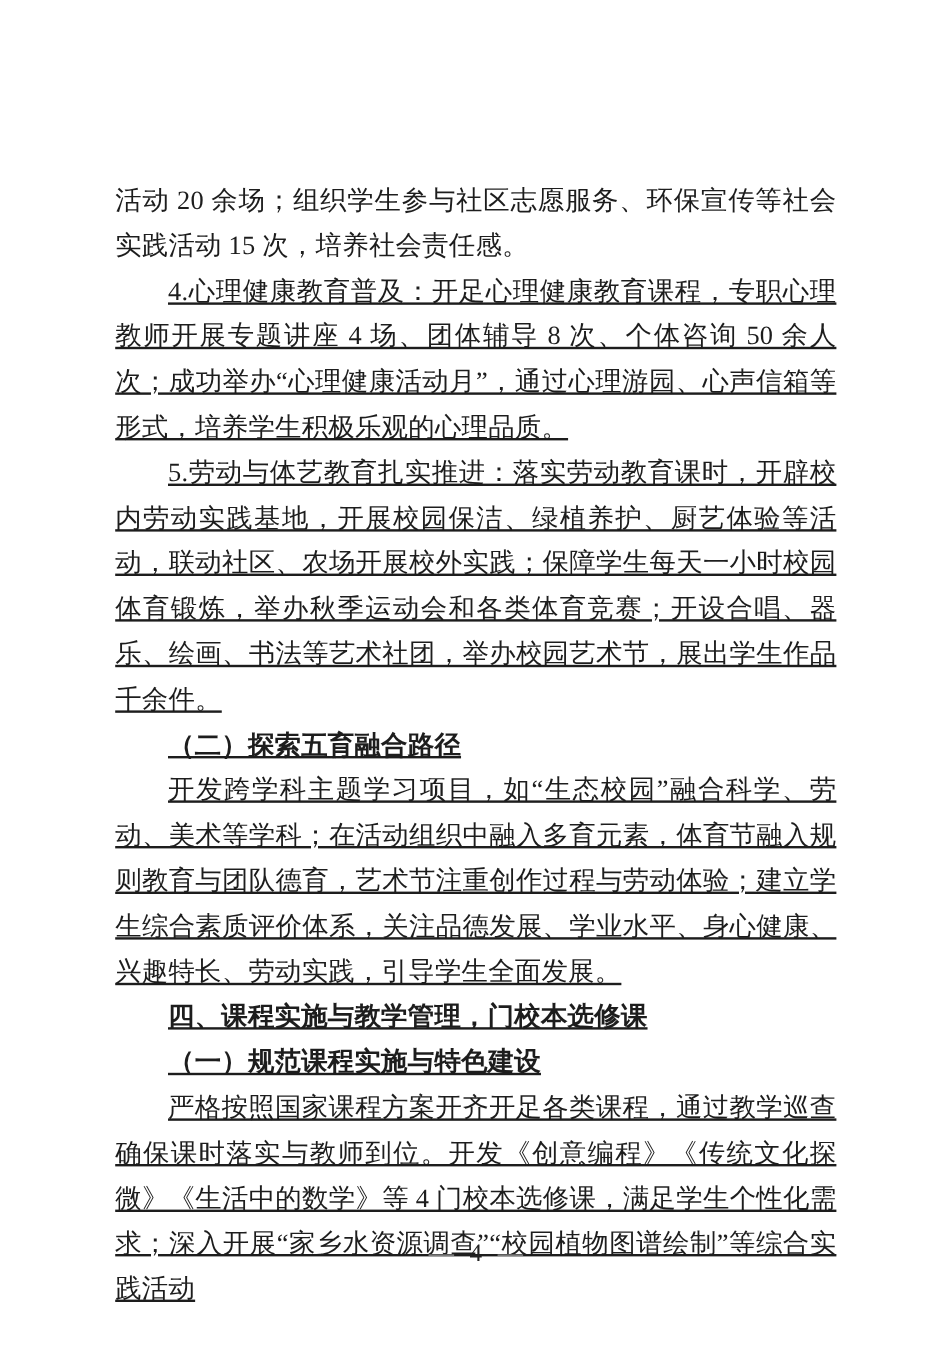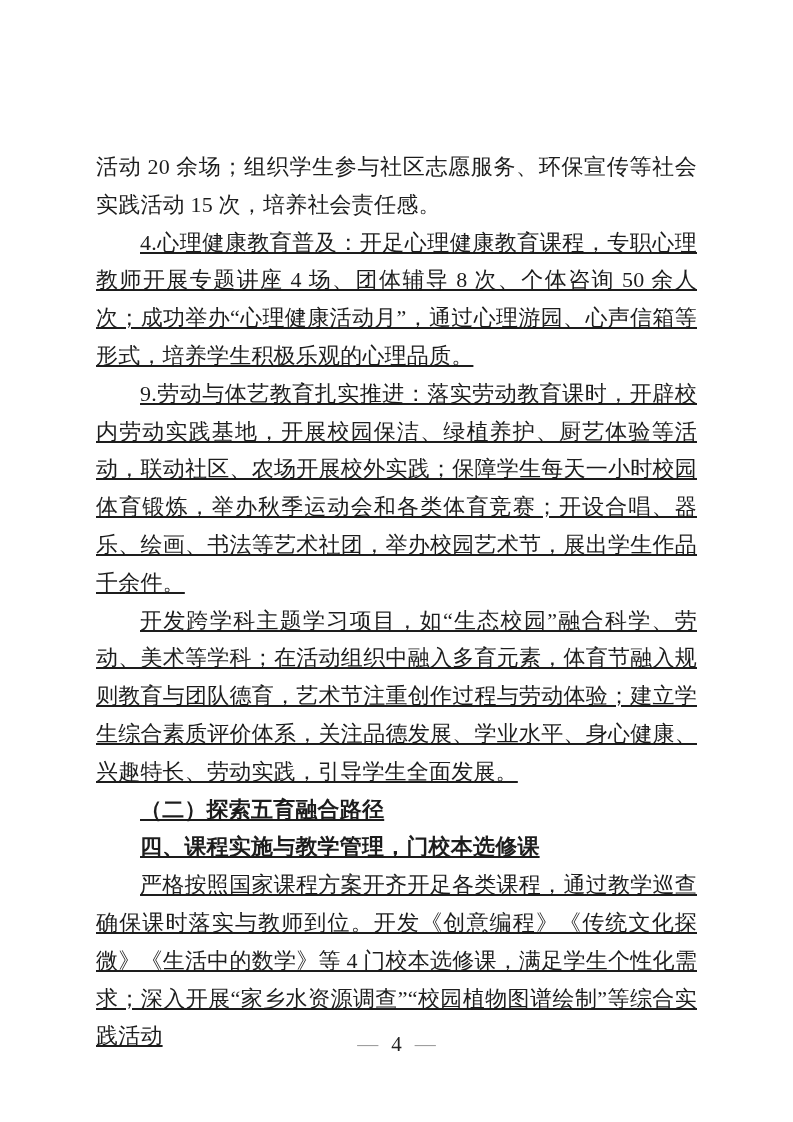--- a/index.html
+++ b/index.html
@@ -62,24 +62,25 @@
   }
 </style>
 </head>
 <body>
 
 <div class="page">
 
   <div class="content" id="body-container">
       <p class="para">活动 20 余场；组织学生参与社区志愿服务、环保宣传等社会实践活动 15 次，培养社会责任感。</p>
       <p class="para indent">4.心理健康教育普及：开足心理健康教育课程，专职心理教师开展专题讲座 4 场、团体辅导 8 次、个体咨询 50 余人次；成功举办“心理健康活动月”，通过心理游园、心声信箱等形式，培养学生积极乐观的心理品质。</p>
-      <p class="para indent">9.劳动与体艺教育扎实推进：落实劳动教育课时，开辟校内劳动实践基地，开展校园保洁、绿植养护、厨艺体验等活动，联动社区、农场开展校外实践；保障学生每天一小时校园体育锻炼，举办秋季运动会和各类体育竞赛；开设合唱、器乐、绘画、书法等艺术社团，举办校园艺术节，展出学生作品千余件。</p>
+      <p class="para indent">5.劳动与体艺教育扎实推进：落实劳动教育课时，开辟校内劳动实践基地，开展校园保洁、绿植养护、厨艺体验等活动，联动社区、农场开展校外实践；保障学生每天一小时校园体育锻炼，举办秋季运动会和各类体育竞赛；开设合唱、器乐、绘画、书法等艺术社团，举办校园艺术节，展出学生作品千余件。</p>
+      <p class="para indent heading">（二）探索五育融合路径</p>
       <p class="para indent">开发跨学科主题学习项目，如“生态校园”融合科学、劳动、美术等学科；在活动组织中融入多育元素，体育节融入规则教育与团队德育，艺术节注重创作过程与劳动体验；建立学生综合素质评价体系，关注品德发展、学业水平、身心健康、兴趣特长、劳动实践，引导学生全面发展。</p>
-      <p class="para indent heading">（二）探索五育融合路径</p>
       <p class="para indent heading">四、课程实施与教学管理，门校本选修课</p>
+      <p class="para indent heading">（一）规范课程实施与特色建设</p>
       <p class="para indent">严格按照国家课程方案开齐开足各类课程，通过教学巡查确保课时落实与教师到位。开发《创意编程》《传统文化探微》《生活中的数学》等 4 门校本选修课，满足学生个性化需求；深入开展“家乡水资源调查”“校园植物图谱绘制”等综合实践活动</p>
     </div>
 
   <div class="footer">
     <span class="dash">—</span><span class="num">4</span><span class="dash">—</span>
   </div>
 
 </div>
 
 </body></html>

